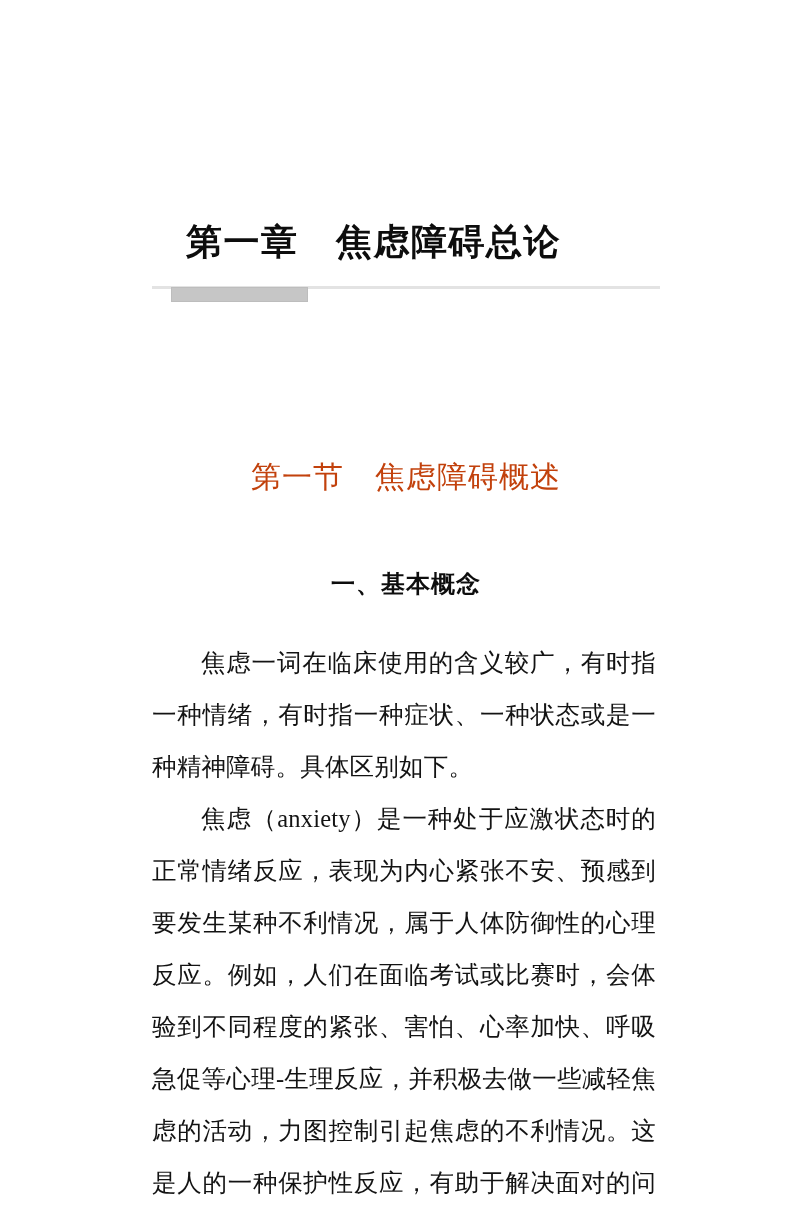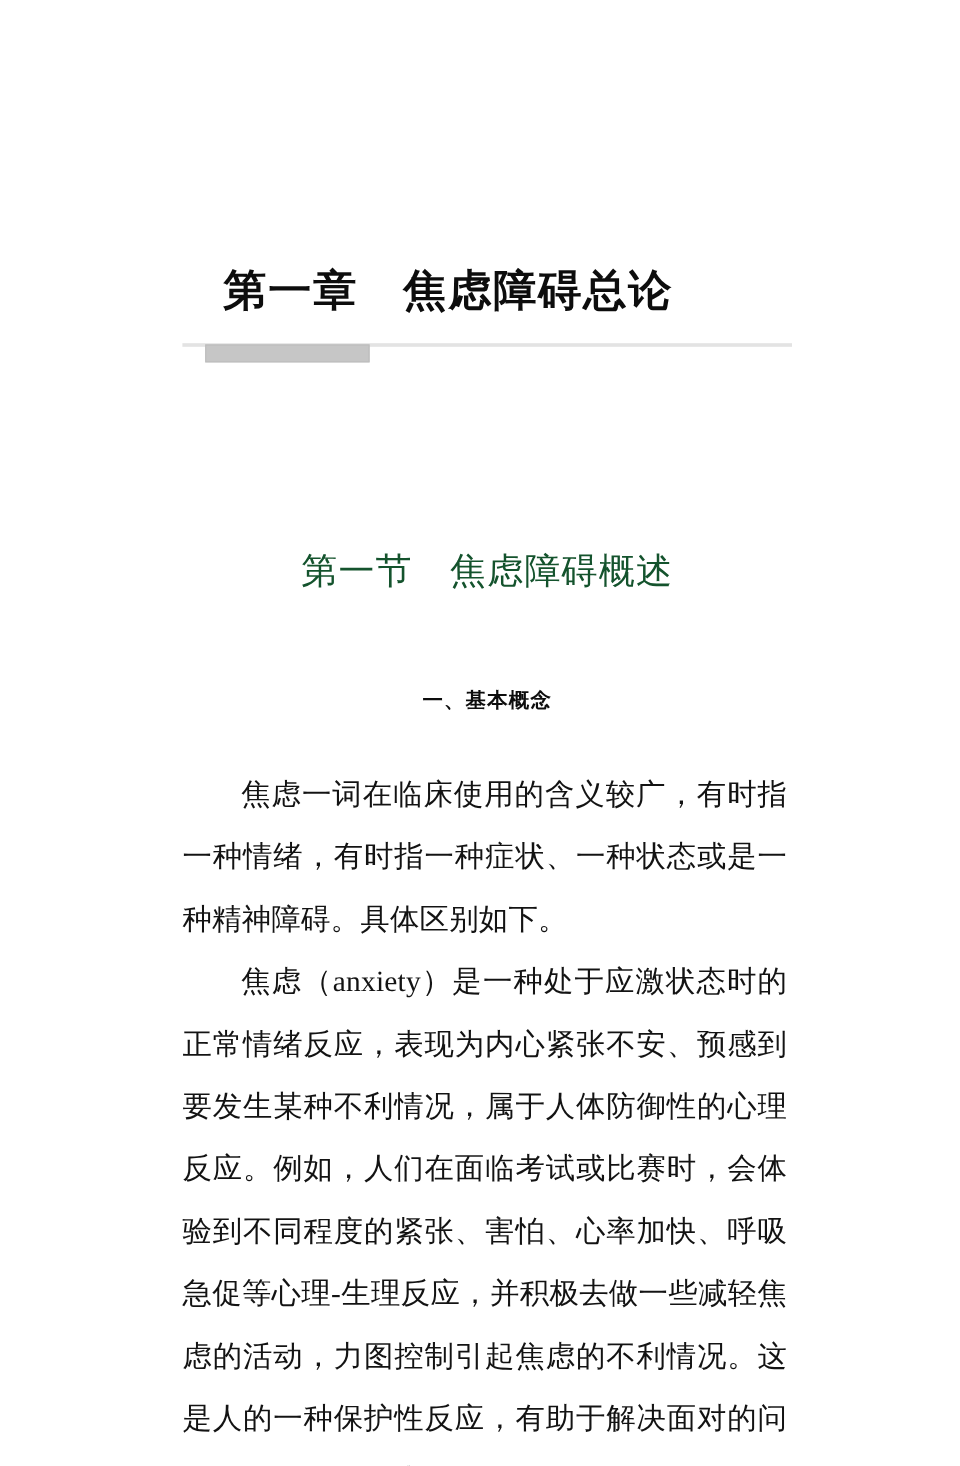--- a/index.html
+++ b/index.html
@@ -57,34 +57,34 @@
   .section-title {
     position: absolute;
     left: 152px;
     top: 455px;
     width: 508px;
     text-align: center;
     font-family: "Liberation Serif", "DejaVu Serif", serif;
     font-size: 30px;
     line-height: 44px;
     letter-spacing: 1px;
-    color: #14532d;
+    color: #c2410c;
     white-space: pre;
   }
 
   
   .subsection-title {
     position: absolute;
     left: 152px;
     top: 565px;
     width: 508px;
     text-align: center;
     font-family: "Liberation Sans", "DejaVu Sans", sans-serif;
     font-weight: bold;
-    font-size: 17px;
+    font-size: 24px;
     line-height: 38px;
     letter-spacing: 1px;
     color: #0d0d0d;
   }
 
   
   .body-text {
     position: absolute;
     left: 152px;
     top: 637px;

